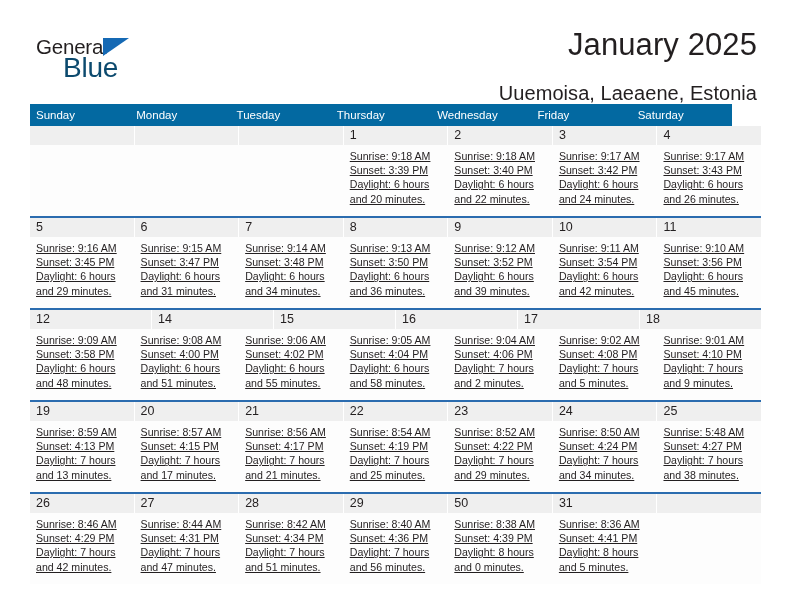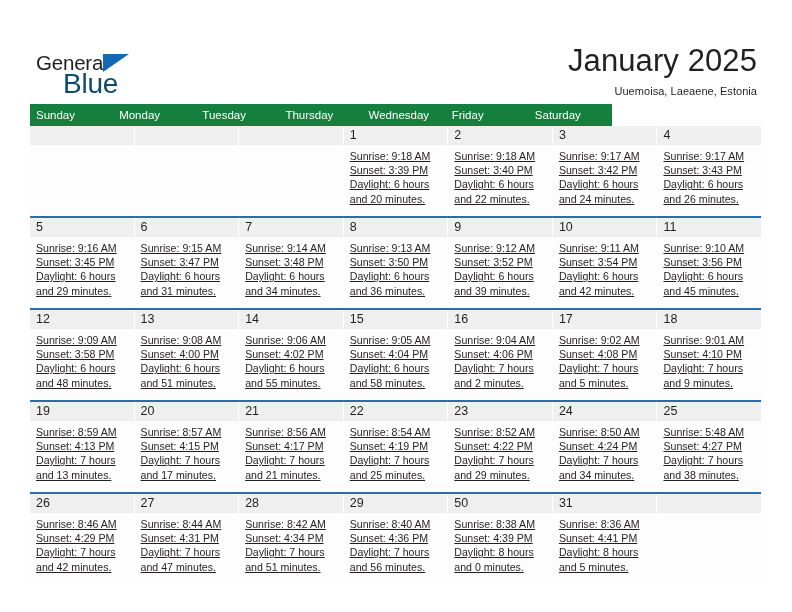--- a/index.html
+++ b/index.html
@@ -18,21 +18,21 @@
   .page {
     position: relative;
     width: 792px;
     height: 612px;
     box-sizing: border-box;
   }
 
   
   .header {
     position: absolute;
-    left: 0; top: 16px;
+    left: 0; top: 0;
     width: 792px;
     height: 84px;
   }
   .logo {
     position: absolute;
     left: 36px;
     top: 36px;
     width: 120px;
     height: 46px;
   }
@@ -73,39 +73,39 @@
   }
   .cal-title {
     font-size: 31px;
     line-height: 33px;
     color: #231f20;
     font-weight: normal;
     margin: 0;
     letter-spacing: 0.1px;
   }
   .cal-subtitle {
-    font-size: 11px;
+    font-size: 20px;
     line-height: 20px;
     color: #231f20;
-    margin: 4px 0 0 0;
+    margin: 22px 0 0 0;
     letter-spacing: 0.05px;
   }
 
   
   .calendar {
     position: absolute;
     left: 30px;
     top: 104px;
     width: 731px;
   }
   .dow-row {
     display: flex;
-    width: 582px;
+    width: 702px;
     height: 22px;
-    background: #15803d;
+    background: #0369a1;
   }
   .dow {
     flex: 1 1 0;
     color: #ffffff;
     font-size: 11.5px;
     line-height: 22px;
     padding-left: 6px;
     box-sizing: border-box;
     white-space: nowrap;
   }
@@ -276,21 +276,20 @@
               <div class="info-line">Sunrise: 9:10 AM</div>
               <div class="info-line">Sunset: 3:56 PM</div>
               <div class="info-line">Daylight: 6 hours</div>
               <div class="info-line">and 45 minutes.</div>
             </div>
           </div>
         </div>
         <div class="week">
           <div class="week-daynums">
             <div class="daynum-cell">12</div>
-            <div class="daynum-cell">13</div>
             <div class="daynum-cell">14</div>
             <div class="daynum-cell">15</div>
             <div class="daynum-cell">16</div>
             <div class="daynum-cell">17</div>
             <div class="daynum-cell">18</div>
           </div>
           <div class="week-body">
             <div class="day-cell">
               <div class="info-line">Sunrise: 9:09 AM</div>
               <div class="info-line">Sunset: 3:58 PM</div>

